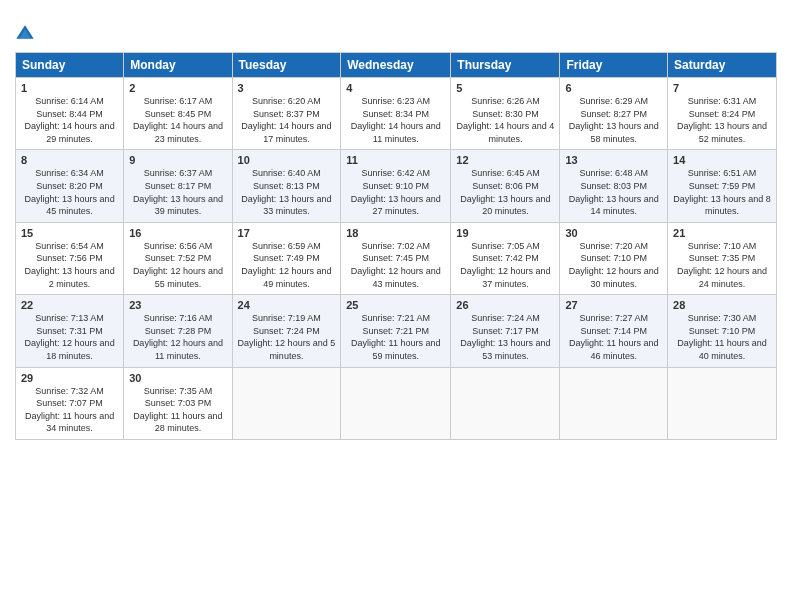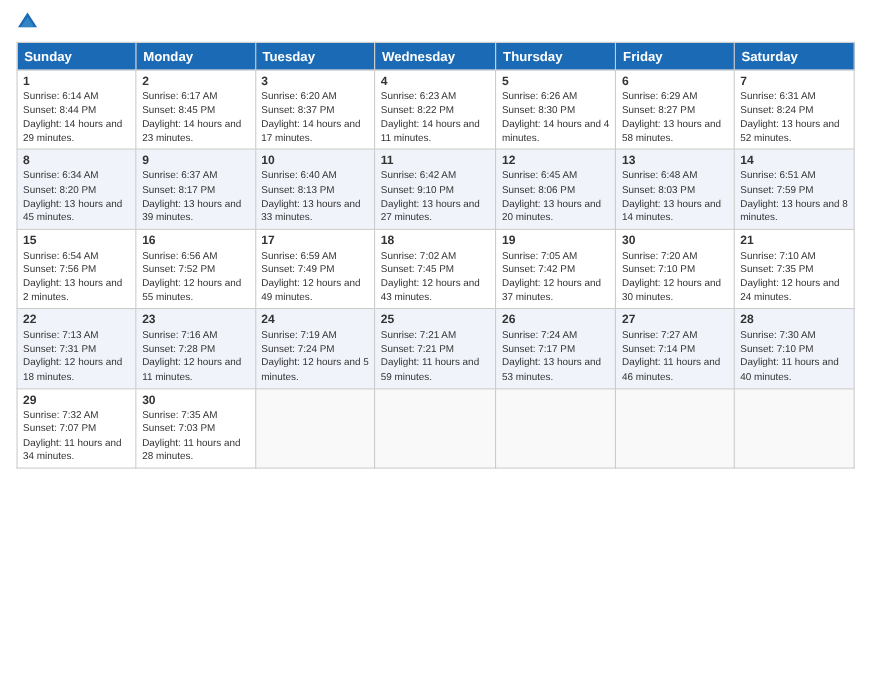--- a/index.html
+++ b/index.html
@@ -5,21 +5,21 @@
     * { box-sizing: border-box; margin: 0; padding: 0; }
     body {
       font-family: Arial, sans-serif;
       background: #fff;
       width: 792px;
       height: 612px;
       overflow: hidden;
     }
     .container {
       width: 792px;
-      padding: 10px 15px;
+      padding: 24px 15px;
     }
     .header-row {
       display: flex;
       justify-content: space-between;
       align-items: flex-start;
       margin-bottom: 8px;
     }
     .logo {
       display: flex;
       align-items: center;
@@ -84,20 +84,21 @@
     }
     .day-num {
       font-size: 11px;
       font-weight: bold;
       display: block;
       margin-bottom: 1px;
     }
     .day-info {
       font-size: 9px;
       line-height: 1.4;
+      text-align: center;
     }
     .empty-cell {
       background: #f9f9f9 !important;
     }
   </style>
 </head>
 <body>
 
 <div class="container">
   <div class="header-row">
@@ -152,21 +153,21 @@
         <div class="day-info">
           <span>Sunrise: 6:20 AM</span><br>
           <span>Sunset: 8:37 PM</span><br>
           <span>Daylight: 14 hours and 17 minutes.</span>
         </div>
       </td>
           <td>
         <span class="day-num">4</span>
         <div class="day-info">
           <span>Sunrise: 6:23 AM</span><br>
-          <span>Sunset: 8:22 PM</span><br>
+          <span>Sunset: 8:34 PM</span><br>
           <span>Daylight: 14 hours and 11 minutes.</span>
         </div>
       </td>
           <td>
         <span class="day-num">5</span>
         <div class="day-info">
           <span>Sunrise: 6:26 AM</span><br>
           <span>Sunset: 8:30 PM</span><br>
           <span>Daylight: 14 hours and 4 minutes.</span>
         </div>

